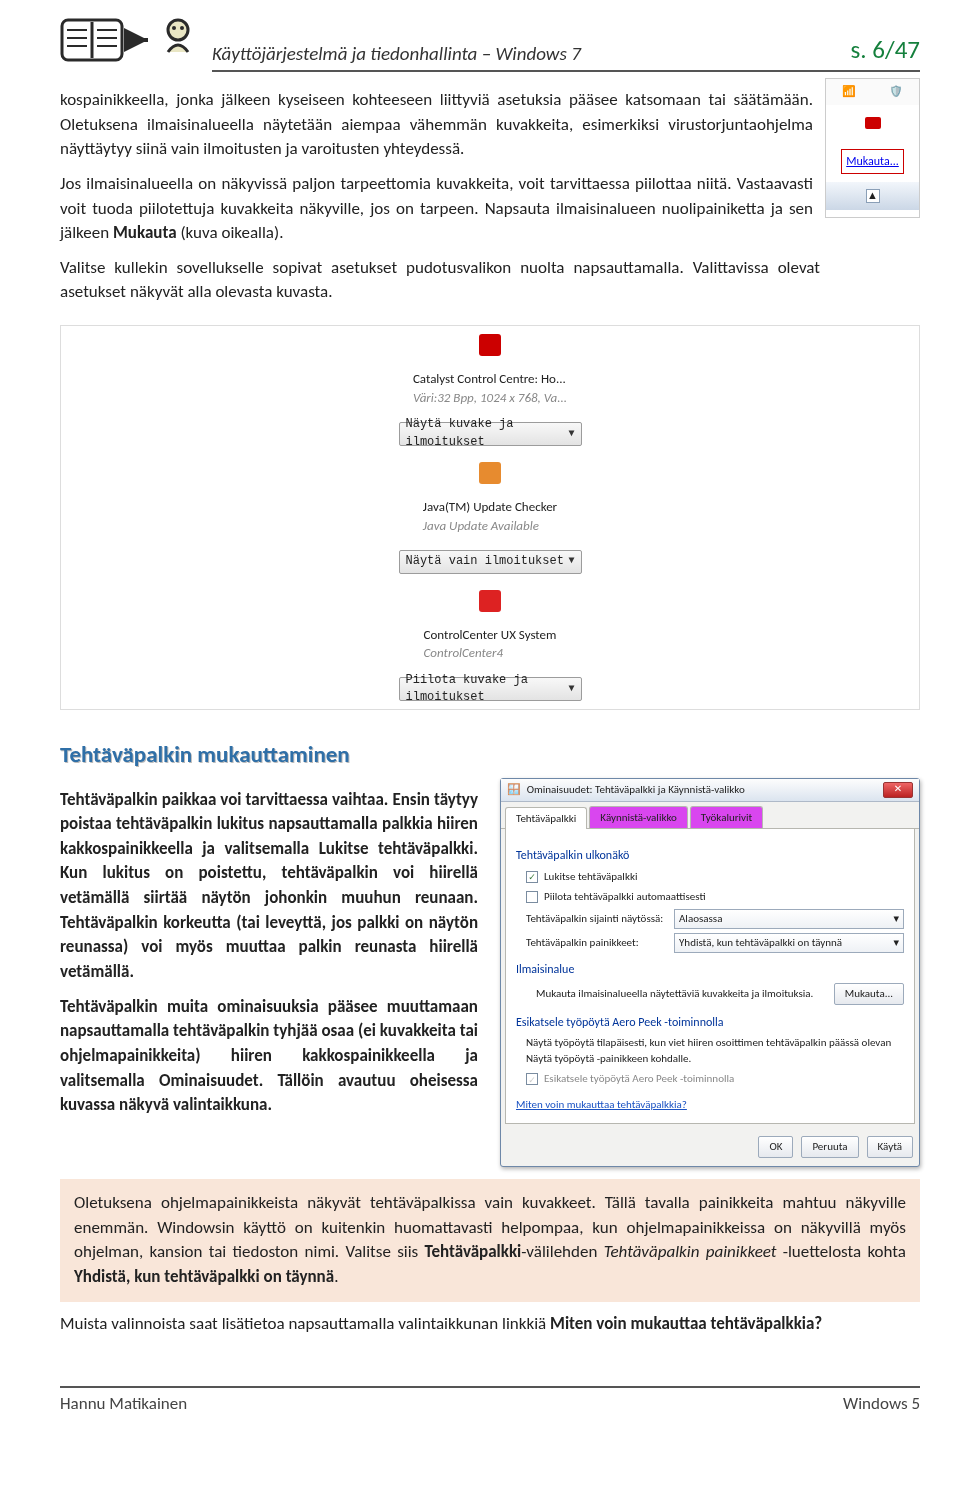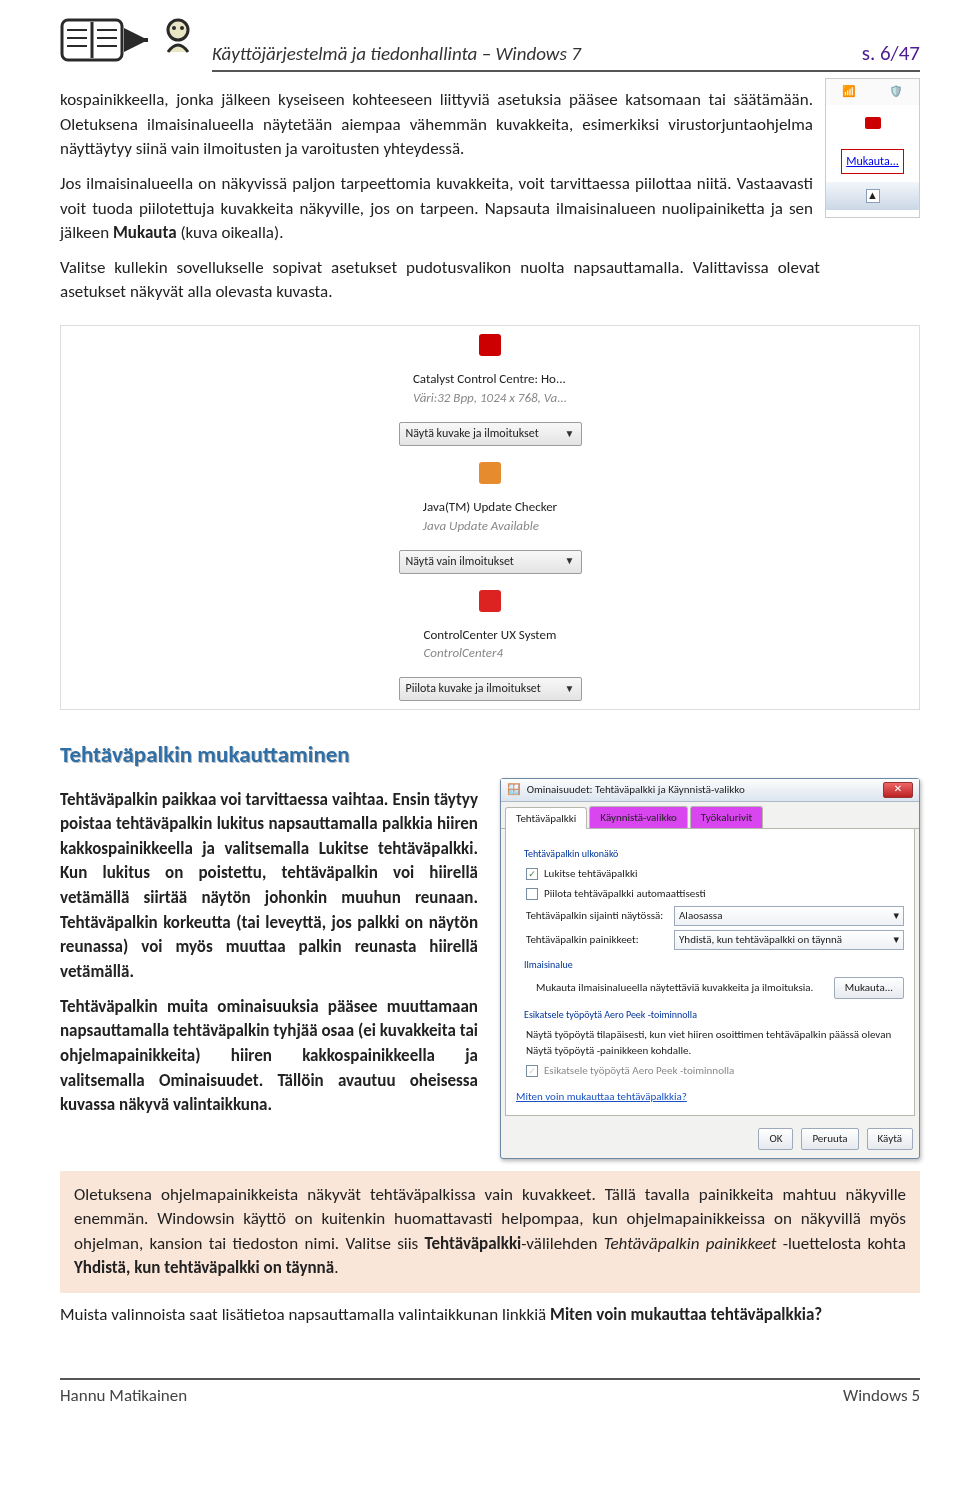--- a/index.html
+++ b/index.html
@@ -21,21 +21,21 @@
   .hdr-title-row {
     display: flex;
     flex: 1;
     justify-content: space-between;
     align-items: flex-end;
     border-bottom: 2px solid #555;
     padding-bottom: 2px;
   }
   .book-fig { width: 140px; height: 62px; }
   .page-title-italic { font-style: italic; font-size: 19px; color: #333; }
-  .page-num { font-size: 21px; color: #4c1d95; }
+  .page-num { font-size: 25px; color: #15803d; }
   .body-text { text-align: justify; margin: 10px 0; }
   .body-text-narrow { text-align: justify; margin: 10px 0; max-width: 760px; }
   .float-tray {
     float: right; width: 95px; height: 140px; margin: 0 0 8px 12px;
     border: 1px solid #ccc; background: #fff; font-size: 11px;
   }
   .tray-top { height: 26px; display:flex; align-items:center; justify-content:space-around; background:#fafafa;}
   .tray-mid { height: 36px; display:flex; align-items:center; justify-content:center; }
   .ati-chip { width:16px; height:12px; background:#c00; border-radius:2px;}
   .tray-link { border:1px solid #c00; padding:3px 4px; font-size:12px; color:#00e; text-decoration:underline; white-space:nowrap; margin: 8px 2px;}
@@ -49,21 +49,21 @@
   .ic-ati { background:#c00; }
   .ic-java { background:#e78b2f; }
   .ic-cc  { background:#d22; }
   .app-text { flex:1; }
   .app-name { color:#222; }
   .app-sub  { color:#888; font-style:italic; }
   .app-select {
     display:flex; align-items:center; justify-content:space-between;
     background:linear-gradient(#f8f8f8,#e3e3e3);
     border:1px solid #9c9c9c; border-radius:2px;
-    width:183px; height:24px; padding:0 6px; font-size:12px;
+    width:183px; height:24px; padding:0 6px; font-size:12px;font-family:Liberation Mono, monospace;
   }
   .app-select .chev { font-size:10px; color:#333; }
 
   h2.section {
     color:#2f6fa7;
     font-size:23px;
     font-weight:600;
     text-shadow:1px 1px 0 #bbb;
     margin: 8px 0 6px 0;
   }
@@ -79,21 +79,21 @@
     background:linear-gradient(#fdfdfd,#dbe4ef);
     border-bottom:1px solid #aeb9c8;
     padding:3px 6px;
   }
   .dlg-title-left { display:flex; align-items:center; gap:6px; }
   .dlg-close { width:30px; height:16px; background:linear-gradient(#e66,#b22); border:1px solid #933; border-radius:2px; display:flex; align-items:center; justify-content:center; color:#fff; font-size:10px;}
   .tabs { display:flex; border-bottom:1px solid #b7b7b0; padding:4px 4px 0 4px; gap:2px;}
   .tab { border:1px solid #b7b7b0; border-bottom:none; padding:3px 10px; background:#d946ef; border-radius:3px 3px 0 0;}
   .tab.active { background:#fff; position:relative; top:1px;}
   .dlg-body { background:#fff; margin:0 4px 4px 4px; padding:10px; border:1px solid #b7b7b0; border-top:none;}
-  .dlg-sec-h { font-size:10px; color:#00349a; margin:8px 0 4px 8px;}
+  .dlg-sec-h { font-size:12px; color:#00349a; margin:8px 0 4px 0;}
   .chk-row { display:flex; align-items:center; gap:6px; margin:4px 0; padding-left:10px;}
   .chk { width:12px; height:12px; border:1px solid #7a8ca0; background:#fff; display:inline-flex; align-items:center; justify-content:center; font-size:9px; color:#3a7a3a;}
   .field-row { display:flex; align-items:center; gap:8px; margin:4px 0; padding-left:10px;}
   .field-label { width:140px; }
   .dropdown { flex:1; display:flex; align-items:center; justify-content:space-between; border:1px solid #9caabb; background:linear-gradient(#fff,#eef1f5); height:20px; padding:0 4px;}
   .dlg-par { padding-left:10px; margin:4px 0; }
   .dlg-btn {
     display:inline-flex; align-items:center; justify-content:center;
     border:1px solid #9caabb; background:linear-gradient(#fff,#e6e9ee);
     height:22px; padding:0 10px; border-radius:2px; font-size:11px;

